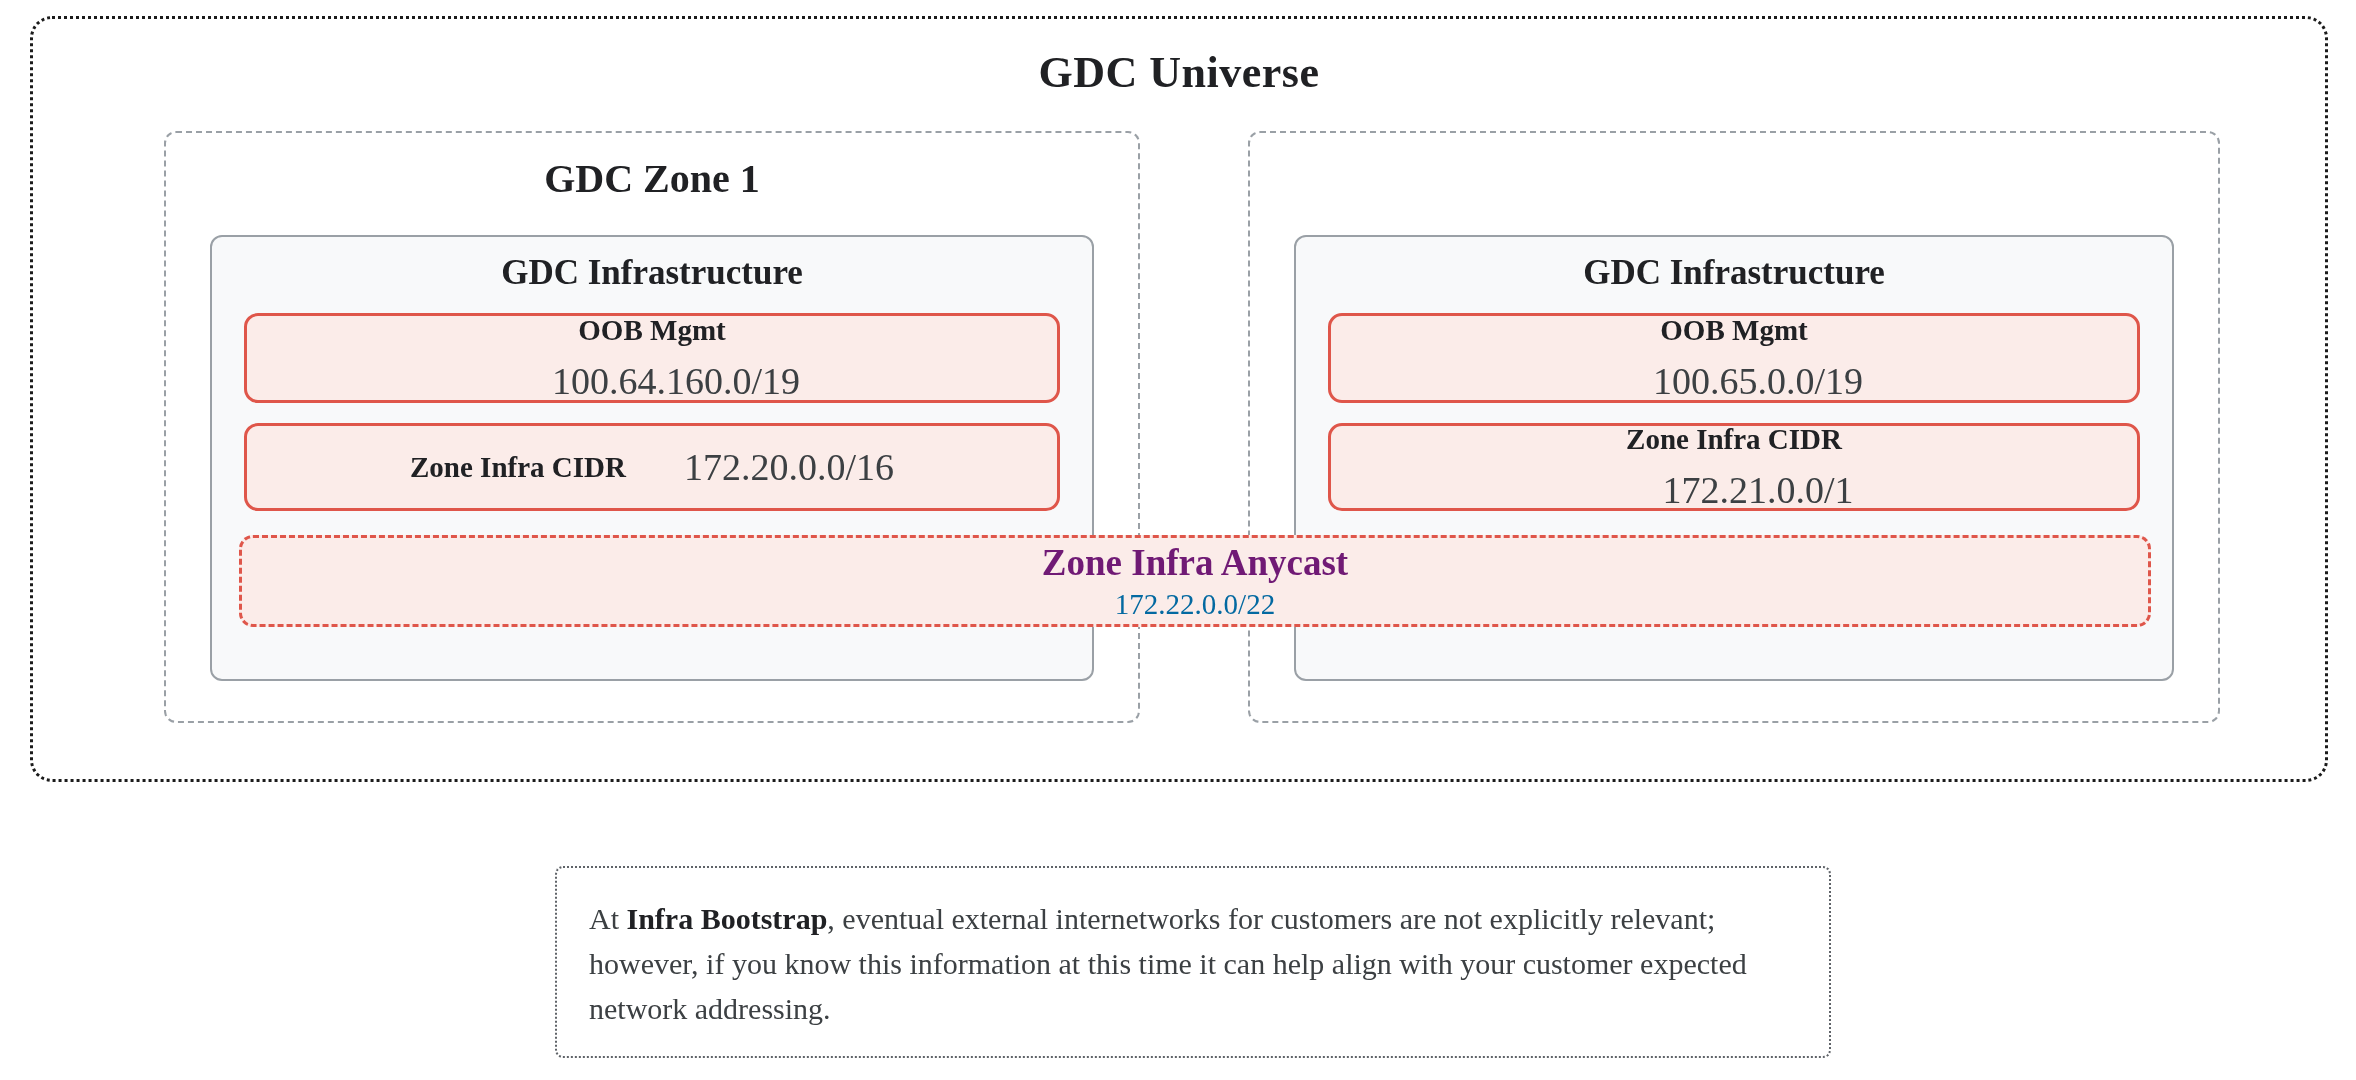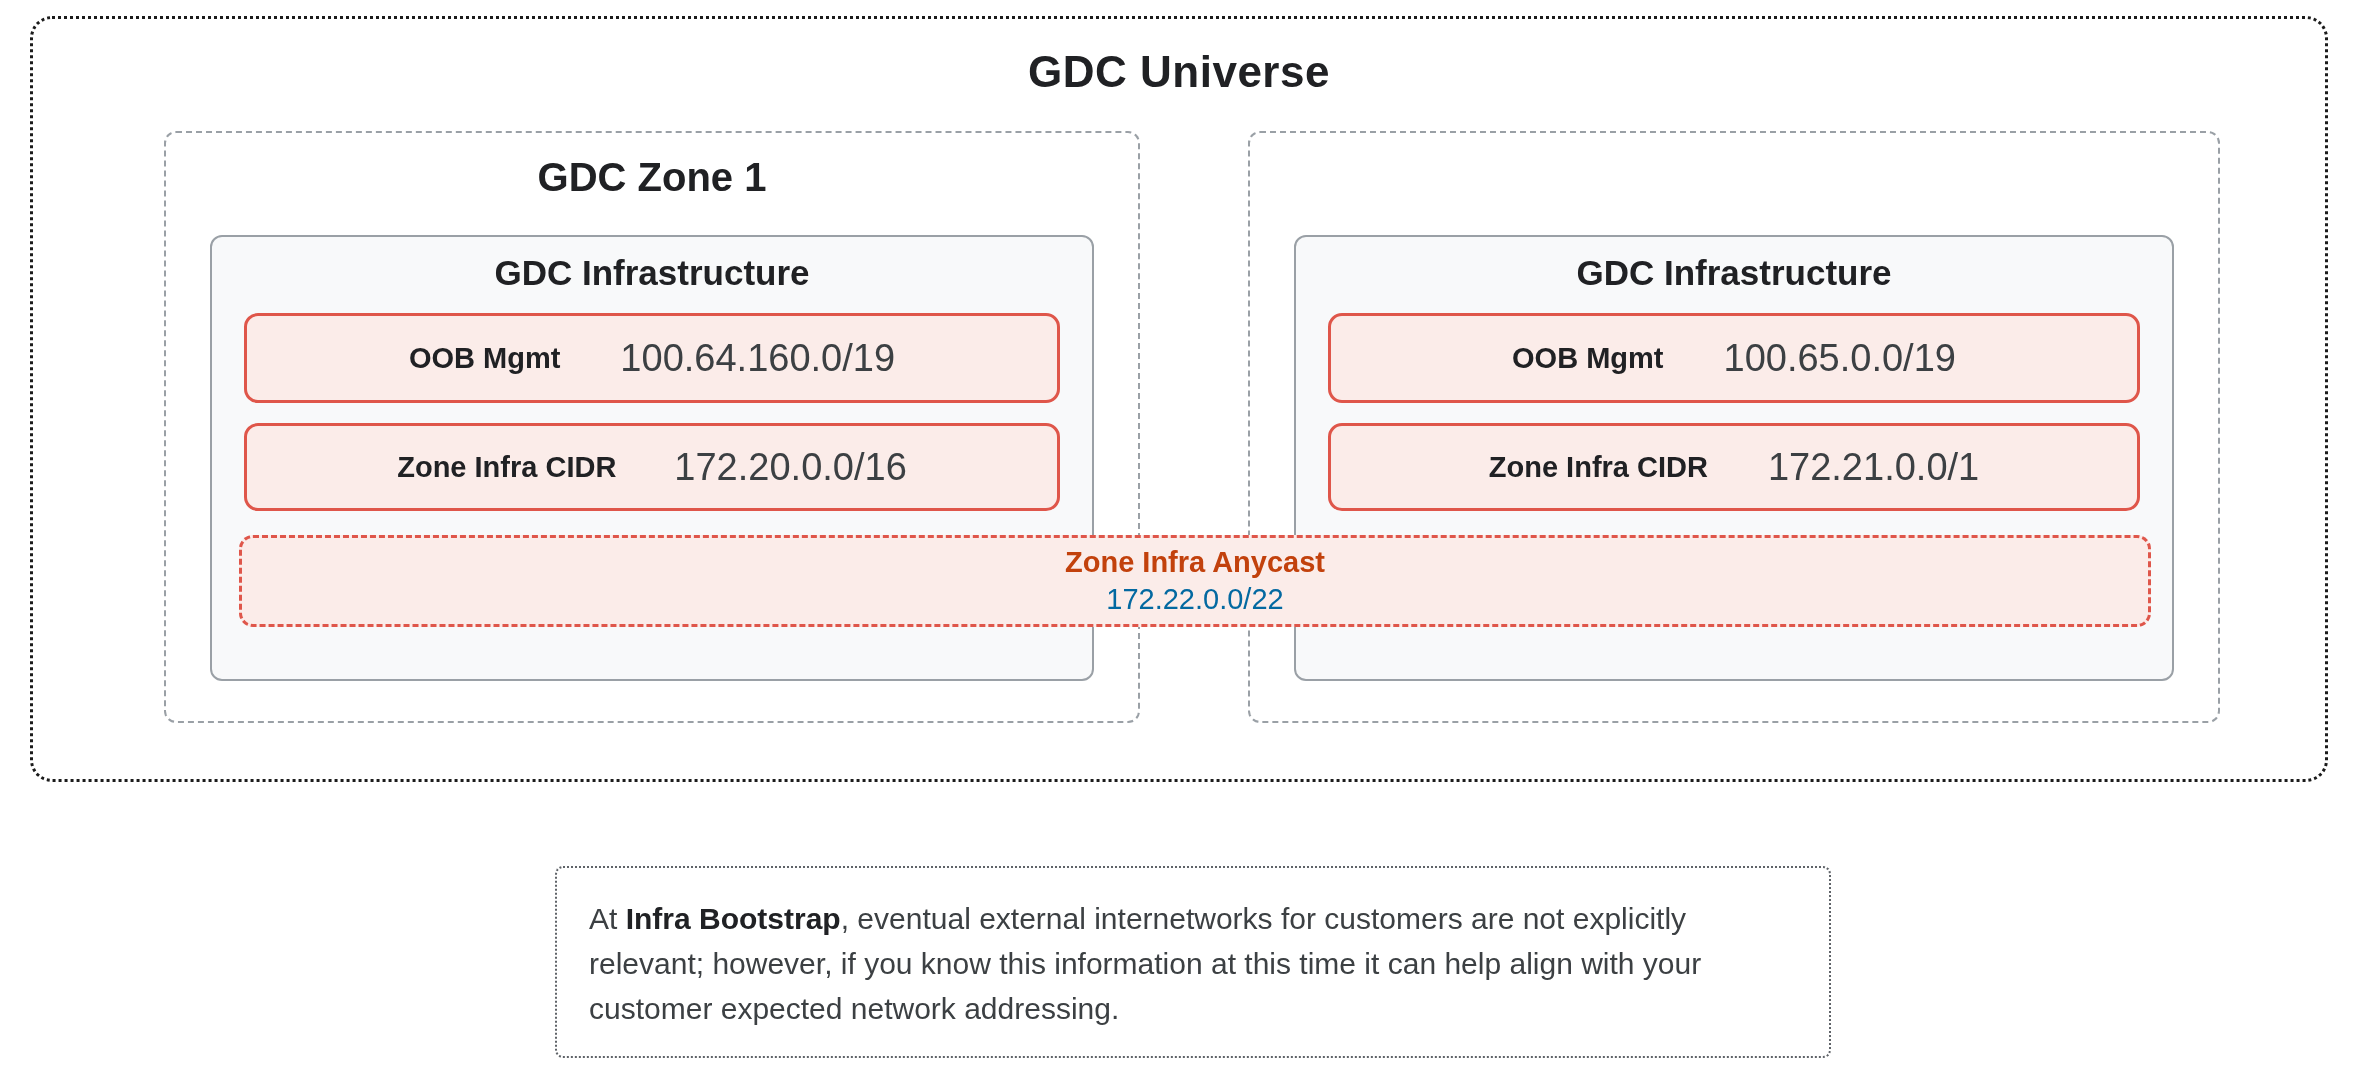--- a/index.html
+++ b/index.html
@@ -7,20 +7,21 @@
   body {
     font-family:"Liberation Sans", sans-serif;
     color:#202124;
   }
   .page {
     position:relative;
     width:2356px;
     height:1080px;
     background:#ffffff;
     overflow:hidden;
+    font-family:Liberation Serif, serif;
   }
 
   
   .universe {
     position:absolute;
     left:30px; top:16px;
     width:2298px; height:766px;
     border:3px dotted #1b1b1b;
     border-radius:22px;
     background:#ffffff;
@@ -75,21 +76,21 @@
   }
 
   
   .redbox {
     position:absolute;
     left:32px; right:32px;
     border:3px solid #df564a;
     border-radius:14px;
     background:#fbece9;
     display:flex;
-    flex-direction:row;
+    flex-direction:column;
     align-items:center;
     justify-content:center;
     gap:12px;
     text-align:center;
   }
   .redbox .label {
     font-size:29px;
     font-weight:700;
     color:#202124;
   }
@@ -113,21 +114,21 @@
     border:3px dashed #df564a;
     border-radius:14px;
     background:#fbece9;
     display:flex;
     flex-direction:column;
     align-items:center;
     justify-content:center;
     gap:4px;
     text-align:center;
   }
-  .anycast .label { font-size:29px; font-weight:700; color:#c2410c; }
+  .anycast .label { font-size:37px; font-weight:700; color:#701a75; }
   .anycast .cidr  { font-size:29px; font-weight:400; color:#0369a1; }
 
   
   .note {
     position:absolute;
     left:555px; top:866px;
     width:1276px; height:192px;
     border:2px dotted #5f6368;
     border-radius:8px;
     padding:28px 32px;

